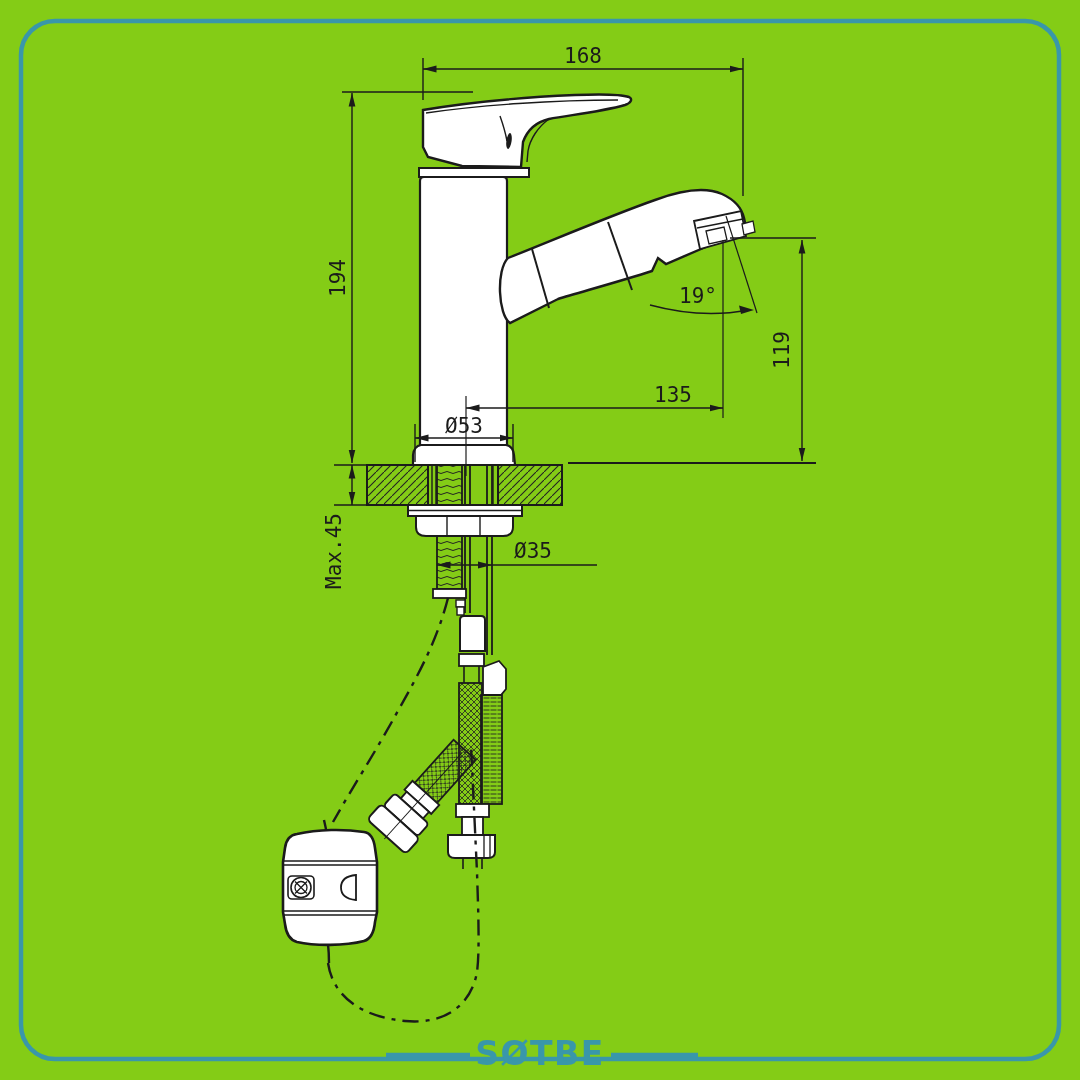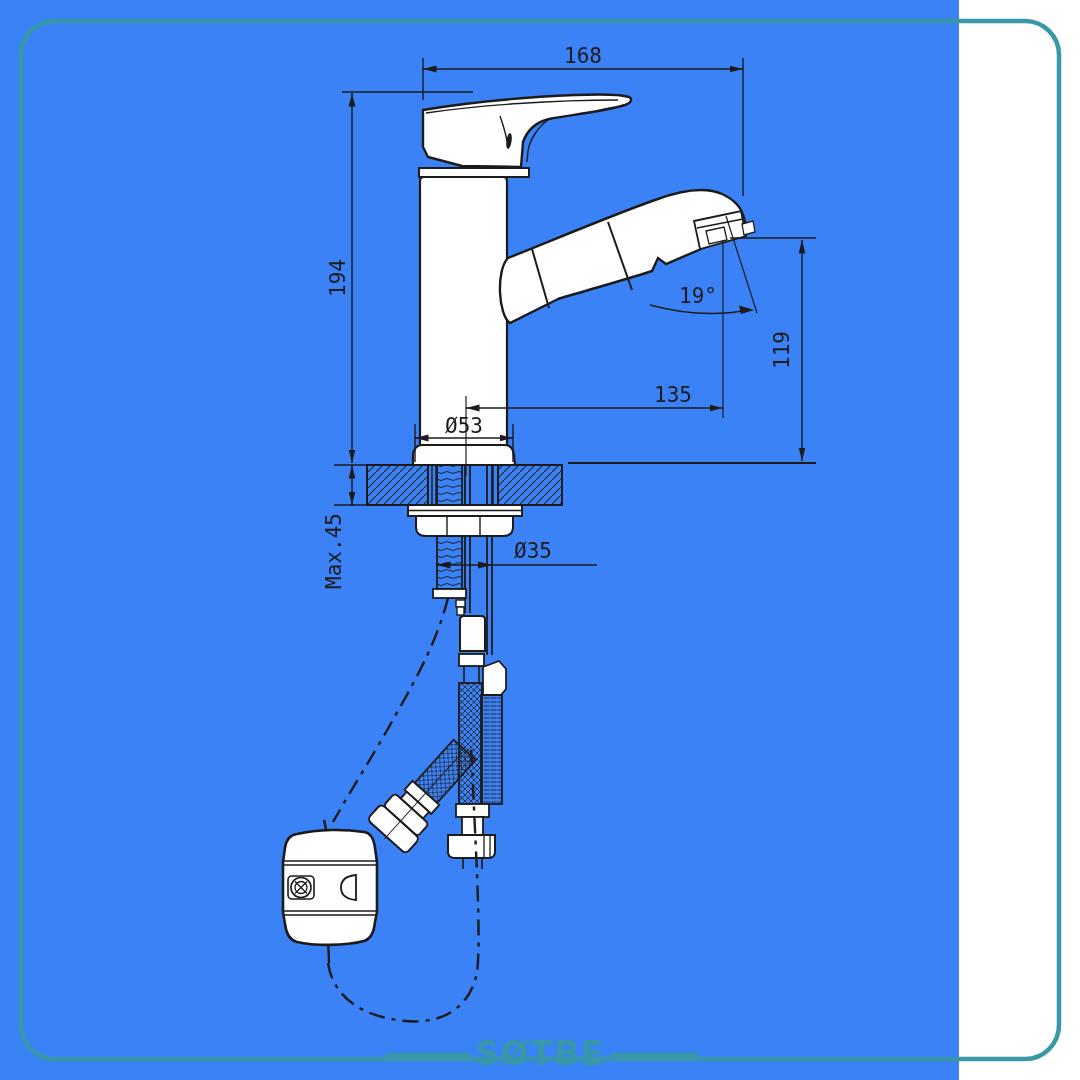--- a/index.html
+++ b/index.html
@@ -1,16 +1,16 @@
 <!DOCTYPE html>
 <html><head>
 <meta charset="utf-8">
 <style>
   html,body{margin:0;padding:0;background:#ffffff;width:1080px;height:1080px;overflow:hidden;}
-  .stage{position:relative;width:959px;height:1080px;background:#3b82f6;font-family:"DejaVu Sans","Liberation Sans",sans-serif;}
+  .stage{position:relative;width:1080px;height:1080px;background:#84cc16;font-family:"DejaVu Sans","Liberation Sans",sans-serif;}
   svg{position:absolute;left:0;top:0;}
   .dimtxt{font-family:"DejaVu Sans Mono","Liberation Mono",monospace;font-size:21px;fill:#1b1b1b;}
   .logotxt{font-family:"DejaVu Sans","Liberation Sans",sans-serif;font-size:33px;font-weight:600;letter-spacing:1.5px;}
 </style>
 </head>
 <body>
 
 <div class="stage">
 <svg width="1080" height="1080" viewBox="0 0 1080 1080">
   <defs>

